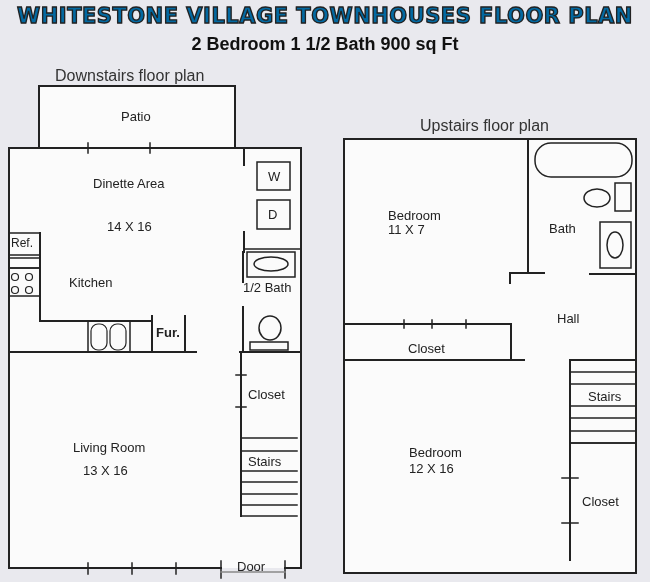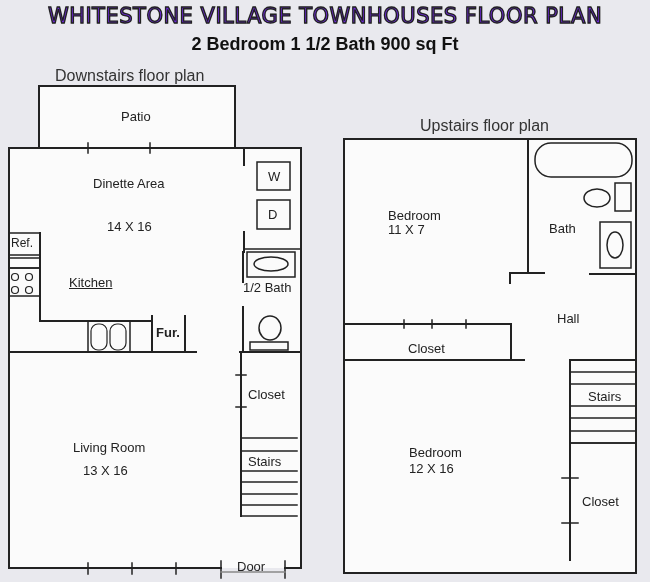--- a/index.html
+++ b/index.html
@@ -3,22 +3,22 @@
 <meta charset="utf-8">
 <style>
   html, body { margin: 0; padding: 0; }
   body {
     width: 650px; height: 582px; position: relative; overflow: hidden;
     background: #e9e9ee;
     font-family: "Liberation Sans", sans-serif;
   }
   .title {
     position: absolute; left: 0; top: 4px; width: 650px; text-align: center;
-    font-family: "DejaVu Sans", sans-serif; font-weight: normal; font-size: 21px;
-    color: #6d28d9; letter-spacing: 0.5px;
+    font-family: "DejaVu Sans", sans-serif; font-weight: bold; font-size: 21px;
+    color: #0369a1; letter-spacing: 0.5px;
     -webkit-text-stroke: 1.3px #222;
     text-shadow: 0 0 1px #000;
   }
   .subtitle {
     position: absolute; left: 0; top: 34px; width: 650px; text-align: center;
     font-family: "Liberation Sans", sans-serif; font-weight: bold; font-size: 18px; color: #111;
   }
   .plan-label {
     position: absolute; font-size: 16px; color: #333; font-family: "Liberation Sans", sans-serif; text-align: center;
   }
@@ -133,21 +133,21 @@
 
     <line x1="562" y1="478" x2="578" y2="478" stroke-width="1.5"></line>
     <line x1="562" y1="523" x2="578" y2="523" stroke-width="1.5"></line>
   </g>
 </svg>
 
 <div class="room-label" style="left:121px;top:109px;">Patio</div>
 <div class="room-label" style="left:93px;top:176px;">Dinette Area</div>
 <div class="room-label" style="left:107px;top:219px;">14 X 16</div>
 <div class="room-label" style="left:11px;top:236px;font-size:12px;">Ref.</div>
-<div class="room-label" style="left:69px;top:275px;text-decoration:underline;">Kitchen</div>
+<div class="room-label" style="left:69px;top:275px;">Kitchen</div>
 <div class="room-label" style="left:156px;top:325px;font-weight:bold;">Fur.</div>
 <div class="room-label" style="left:268px;top:169px;">W</div>
 <div class="room-label" style="left:268px;top:207px;">D</div>
 <div class="room-label" style="left:243px;top:280px;">1/2 Bath</div>
 <div class="room-label" style="left:248px;top:387px;">Closet</div>
 <div class="room-label" style="left:248px;top:454px;">Stairs</div>
 <div class="room-label" style="left:73px;top:440px;">Living Room</div>
 <div class="room-label" style="left:83px;top:463px;">13 X 16</div>
 <div class="room-label" style="left:237px;top:559px;">Door</div>
 

